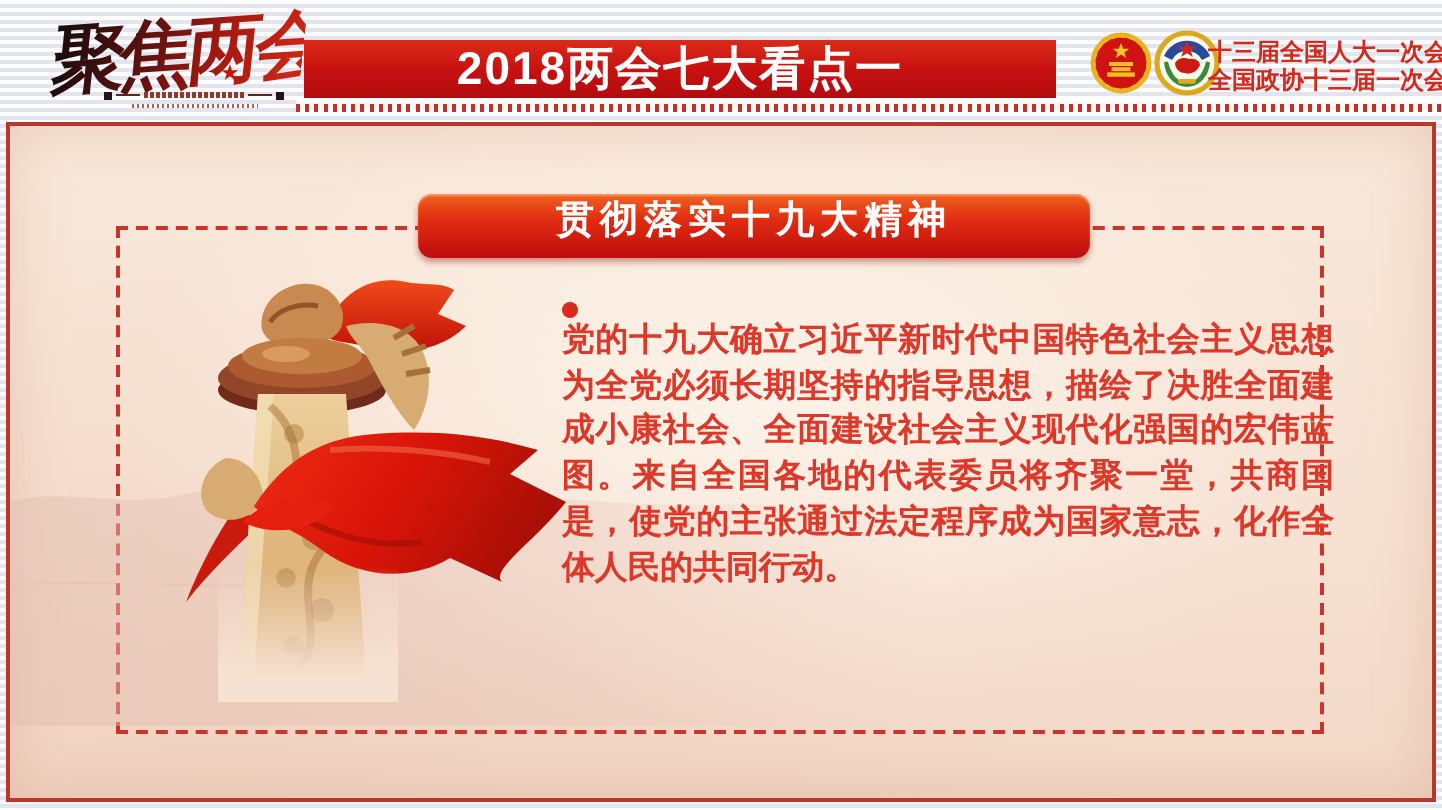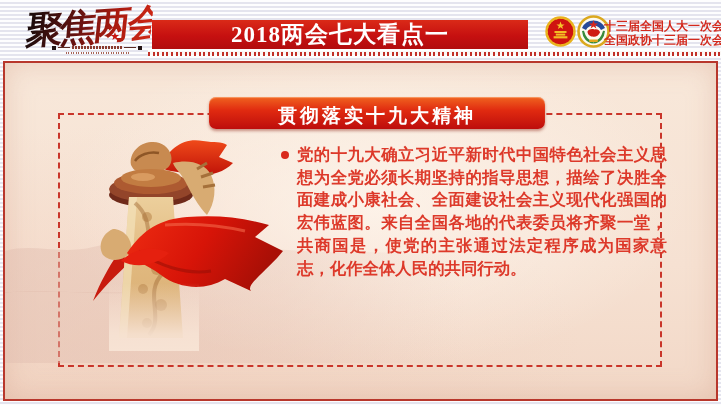--- a/index.html
+++ b/index.html
@@ -26,21 +26,21 @@
   .logo-sub .ln { flex:0 0 12px; height:1px; background:#5a2a22; margin:0 2px; }
   .logo-sub .txt { flex:1; height:3px; background: repeating-linear-gradient(90deg,#8a3c30 0 2px, transparent 2px 3px); }
   .logo-sub .row2 { margin:2px auto 0; width:70%; height:2px;
     background: repeating-linear-gradient(90deg,#a86458 0 1px, transparent 1px 2.5px); }
 
   .main-title-banner {
     position:absolute; left:152px; top:20px; width:376px; height:29px;
     background: linear-gradient(180deg,#da2a18 0%, #c61010 55%, #b20c0e 100%);
     display:flex; align-items:center; justify-content:center;
   }
-  .page-title { color:#ffffff; font-size:23px; font-weight:bold; letter-spacing:1px;font-family:Liberation Serif, serif; }
+  .page-title { color:#ffffff; font-size:23px; font-weight:bold; letter-spacing:1px; }
 
   .perforation-strip {
     position:absolute; left:148px; top:50px; width:573px; height:6px;
     background:#fbf7f5; border-top:1px solid #fff; border-bottom:1px solid #fff;
   }
   .perforation-strip .dots { position:absolute; left:0; top:1px; right:0; height:4px;
     background: repeating-linear-gradient(90deg,#c23028 0 2px, rgba(0,0,0,0) 2px 4.6px); }
 
   .emblem { position:absolute; }
   .emblem-npc { left:545px; top:16px; }
@@ -60,29 +60,29 @@
   }
   .dashed-border-box {
     position:absolute; left:53px; top:50px; width:604px; height:254px;
     border:2px dashed #c9352a;
   }
   .section-title-banner {
     position:absolute; left:204px; top:34px; width:336px; height:32px; z-index:5;
     border-radius:7px;
     background: linear-gradient(180deg,#f0631f 0%, #e02a10 42%, #bd0d0c 100%);
     box-shadow: 0 2px 3px rgba(140,30,18,.45), inset 0 1px 1px rgba(255,200,160,.55);
-    display:flex; align-items:flex-end; justify-content:center;
+    display:flex; align-items:flex-start; justify-content:center;
   }
   .section-title { color:#fff; font-size:19px; font-weight:bold; letter-spacing:3px; }
 
   .wash-band { position:absolute; left:0; top:110px; width:460px; height:190px; z-index:1; pointer-events:none; }
   .illustration { position:absolute; left:64px; top:70px; width:224px; height:218px; z-index:4; }
 
   .bullet-list { position:absolute; left:276px; top:80px; width:386px; z-index:3; list-style:none; }
-  .bullet-item { display:flex; }
+  .bullet-item { display:flex;flex-direction:column; }
   .bullet-item + .bullet-item { margin-top:9px; }
   .bullet-dot { flex:0 0 8px; width:8px; height:8px; border-radius:50%; background:#d92a1c; margin:8px 8px 0 0; }
   .bullet-text {
     flex:1; font-size:16.4px; line-height:22.7px; font-weight:600;
     color:#dd392a; text-align:justify; text-justify:inter-ideograph;
   }
 </style>
 </head>
 <body>
 

